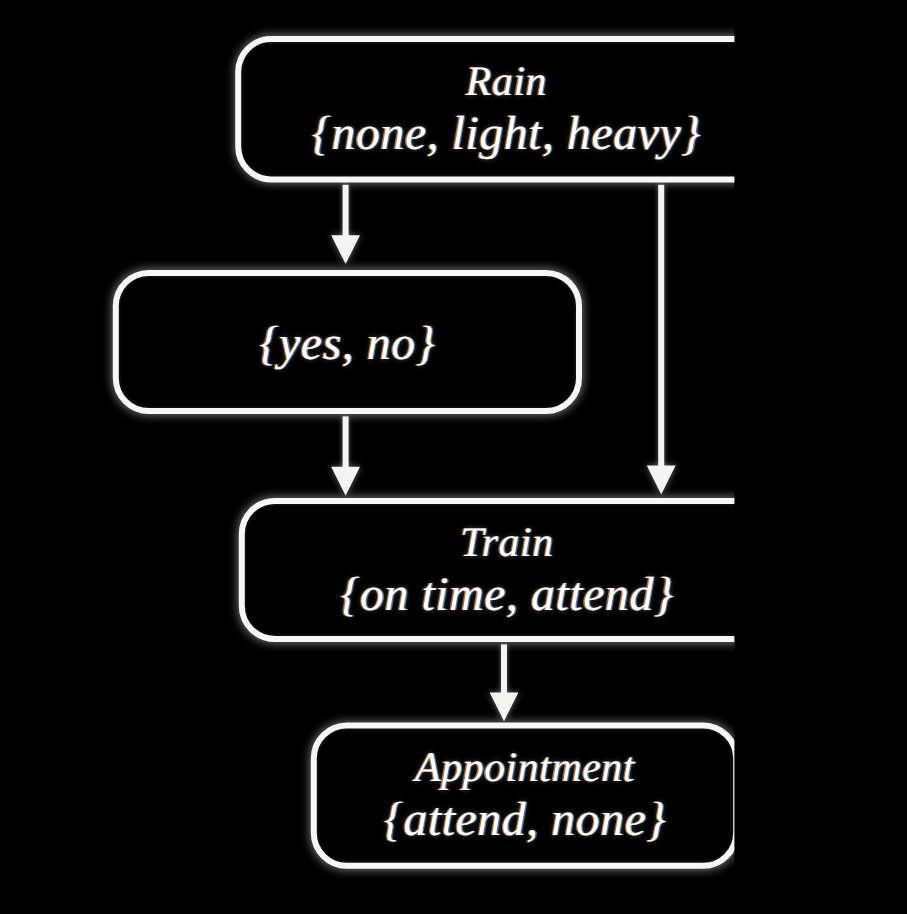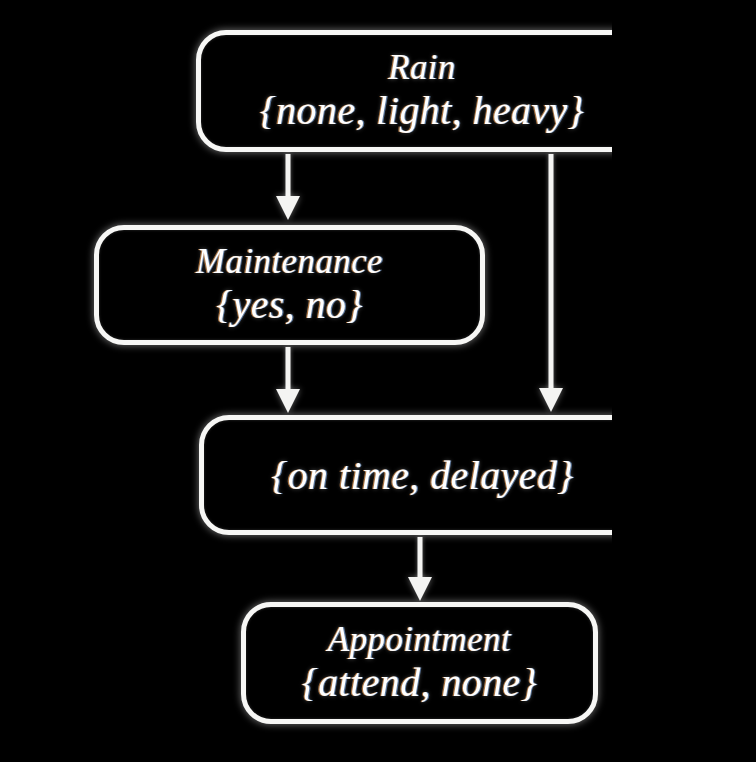--- a/index.html
+++ b/index.html
@@ -43,21 +43,21 @@
        1.1px 0 0 rgba(140,190,255,0.55),
        0 0 4px rgba(255,255,255,0.35);
   }
   .node .name   { font-size: 35px; letter-spacing: 0.4px; }
   .node .states { font-size: 40px; letter-spacing: 0.4px; margin-top: 2px; }
 
   
   #node-rain        { left: 196px; top:  30px; width: 452px; height: 122px; }
   #node-maintenance { left:  94px; top: 225px; width: 391px; height: 120px; }
   #node-train       { left: 199px; top: 415px; width: 447px; height: 120px; }
-  #node-appointment { left: 241px; top: 602px; width: 357px; height: 122px; }
+  #node-appointment { left: 259px; top: 602px; width: 357px; height: 122px; }
 
   
   .arrow {
     position: absolute;
     pointer-events: none;
   }
   .arrow .shaft {
     position: absolute;
     left: 50%;
     top: 0;
@@ -96,26 +96,26 @@
 <body>
 
 <div id="canvas">
 
   <div class="node" id="node-rain">
     <span class="name">Rain</span>
     <span class="states">{none, light, heavy}</span>
   </div>
 
   <div class="node" id="node-maintenance">
-    <span class="name">Maintenance</span>
     <span class="states">{yes, no}</span>
   </div>
 
   <div class="node" id="node-train">
-    <span class="states">{on time, delayed}</span>
+    <span class="name">Train</span>
+    <span class="states">{on time, attend}</span>
   </div>
 
   <div class="node" id="node-appointment">
     <span class="name">Appointment</span>
     <span class="states">{attend, none}</span>
   </div>
 
   <div class="arrow" id="arrow-rain-maintenance">
     <div class="shaft"></div>
     <div class="head"></div>

